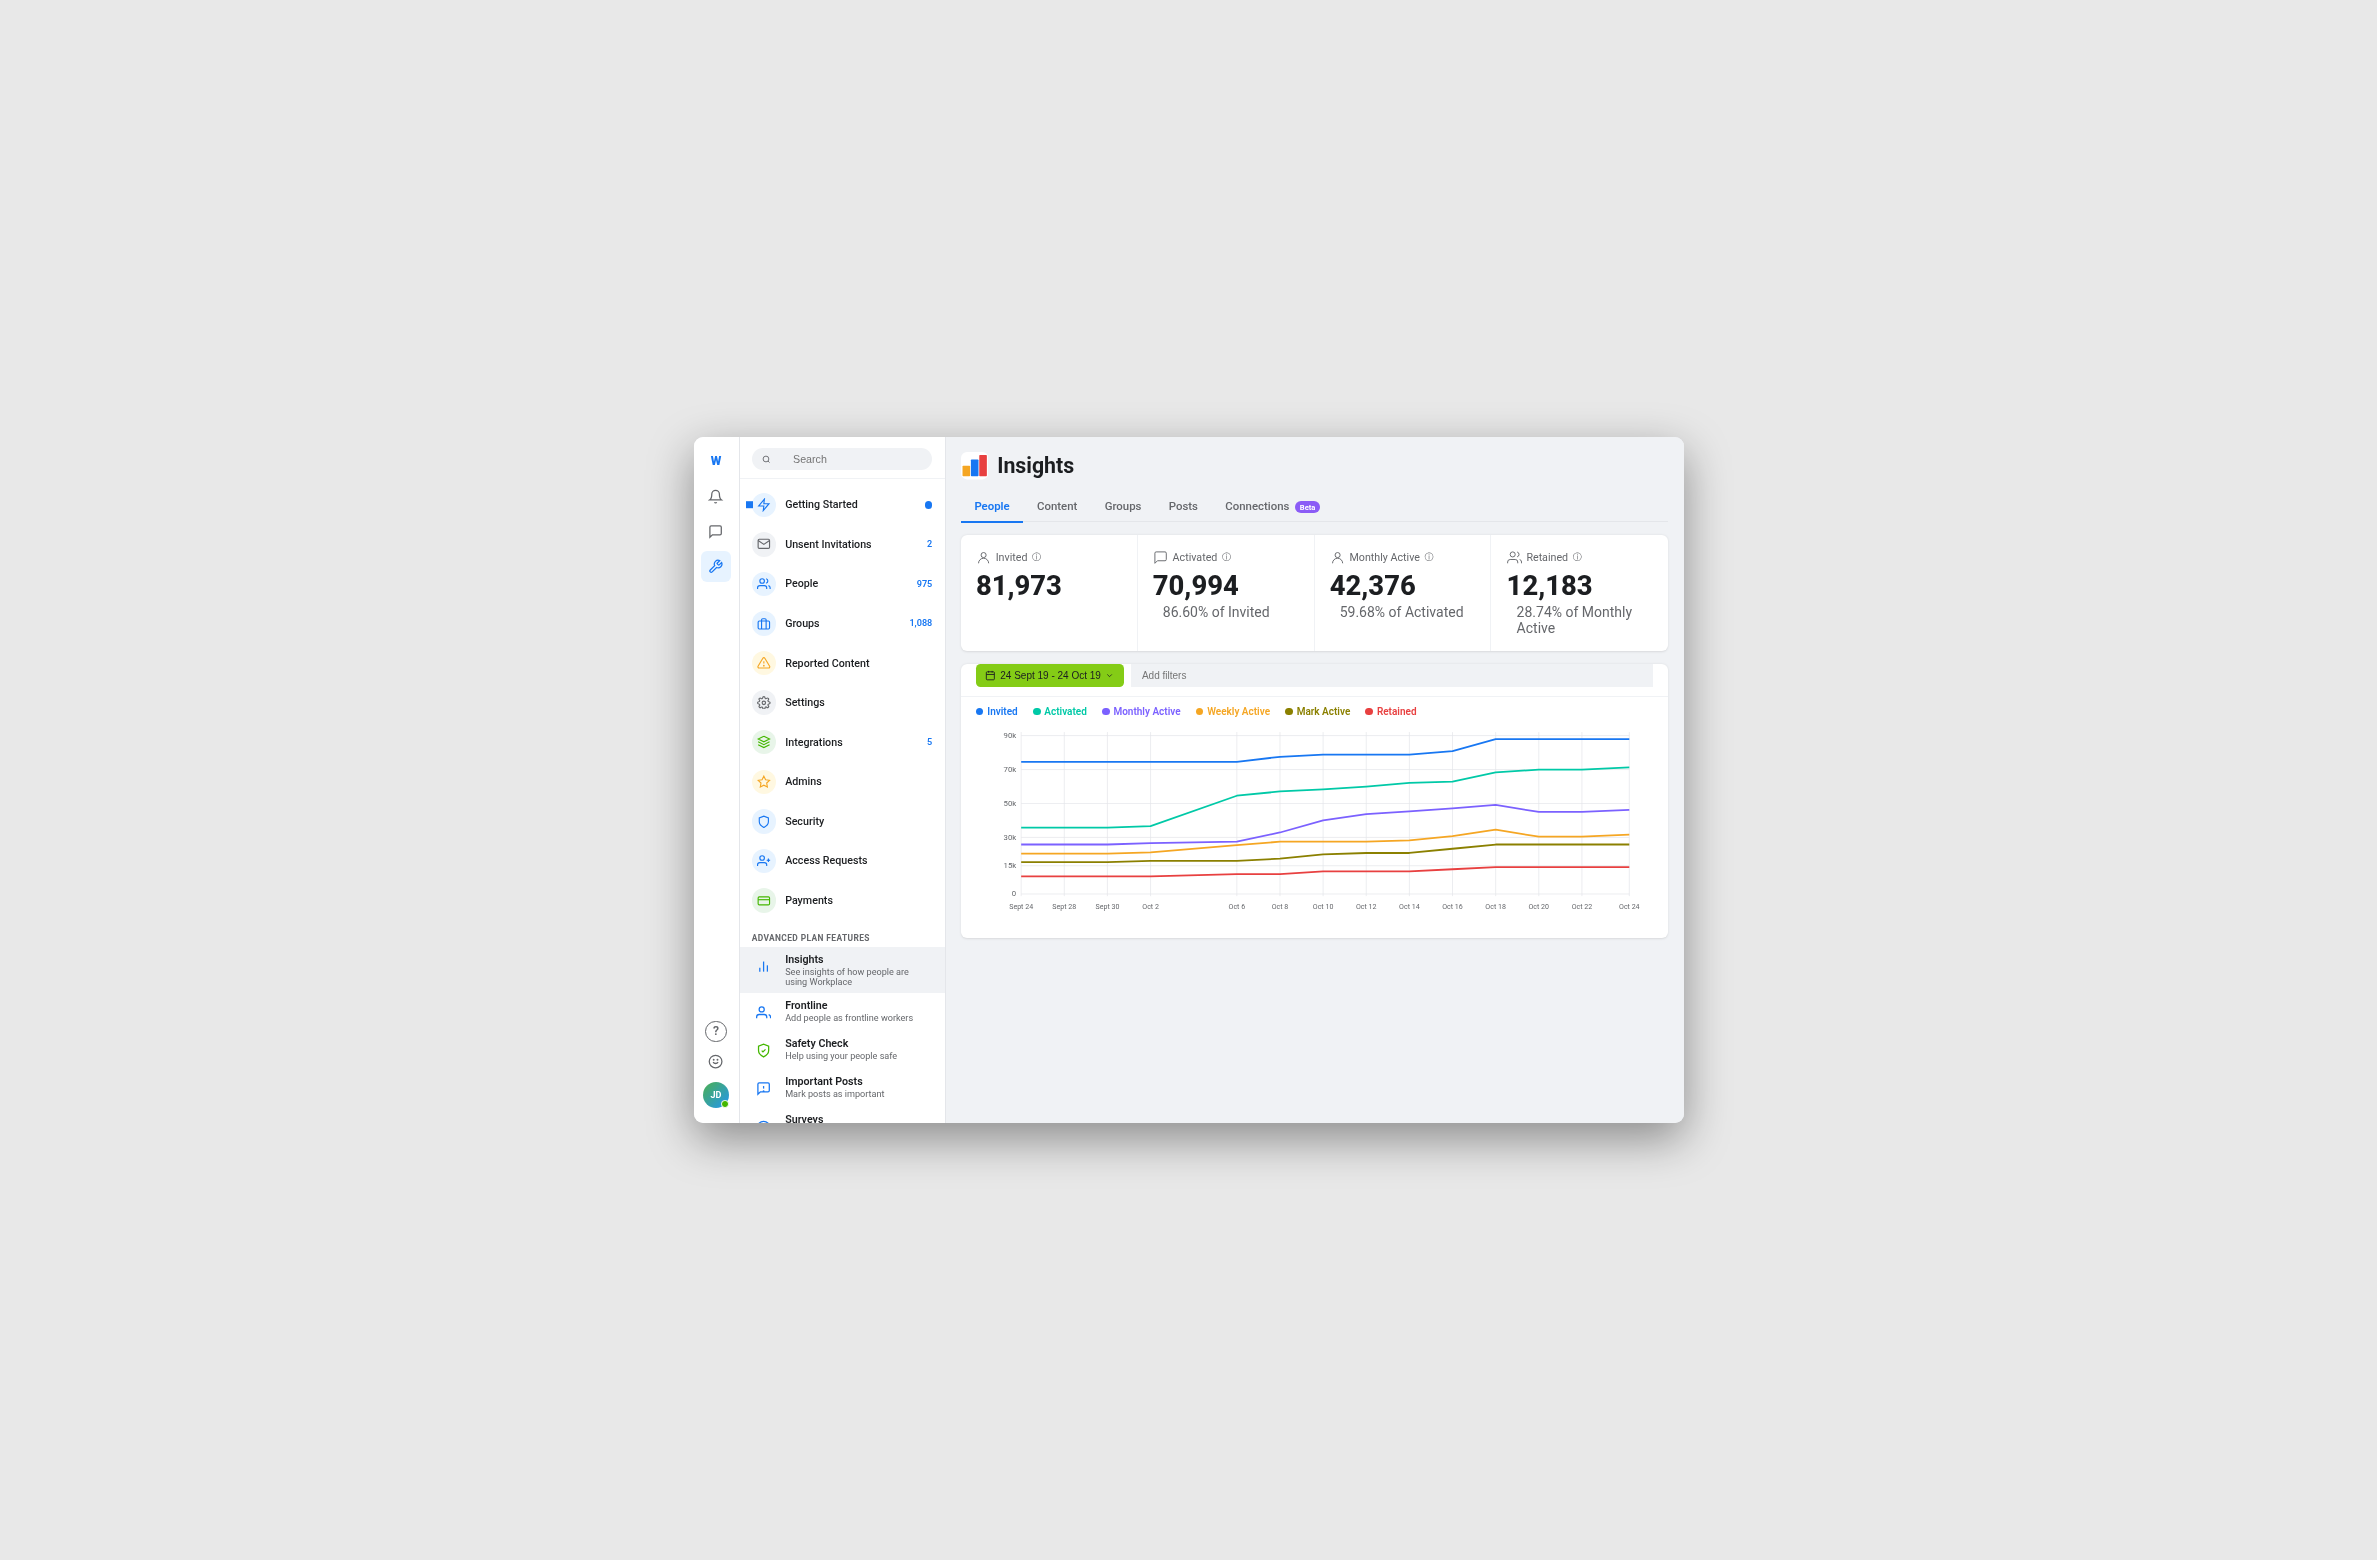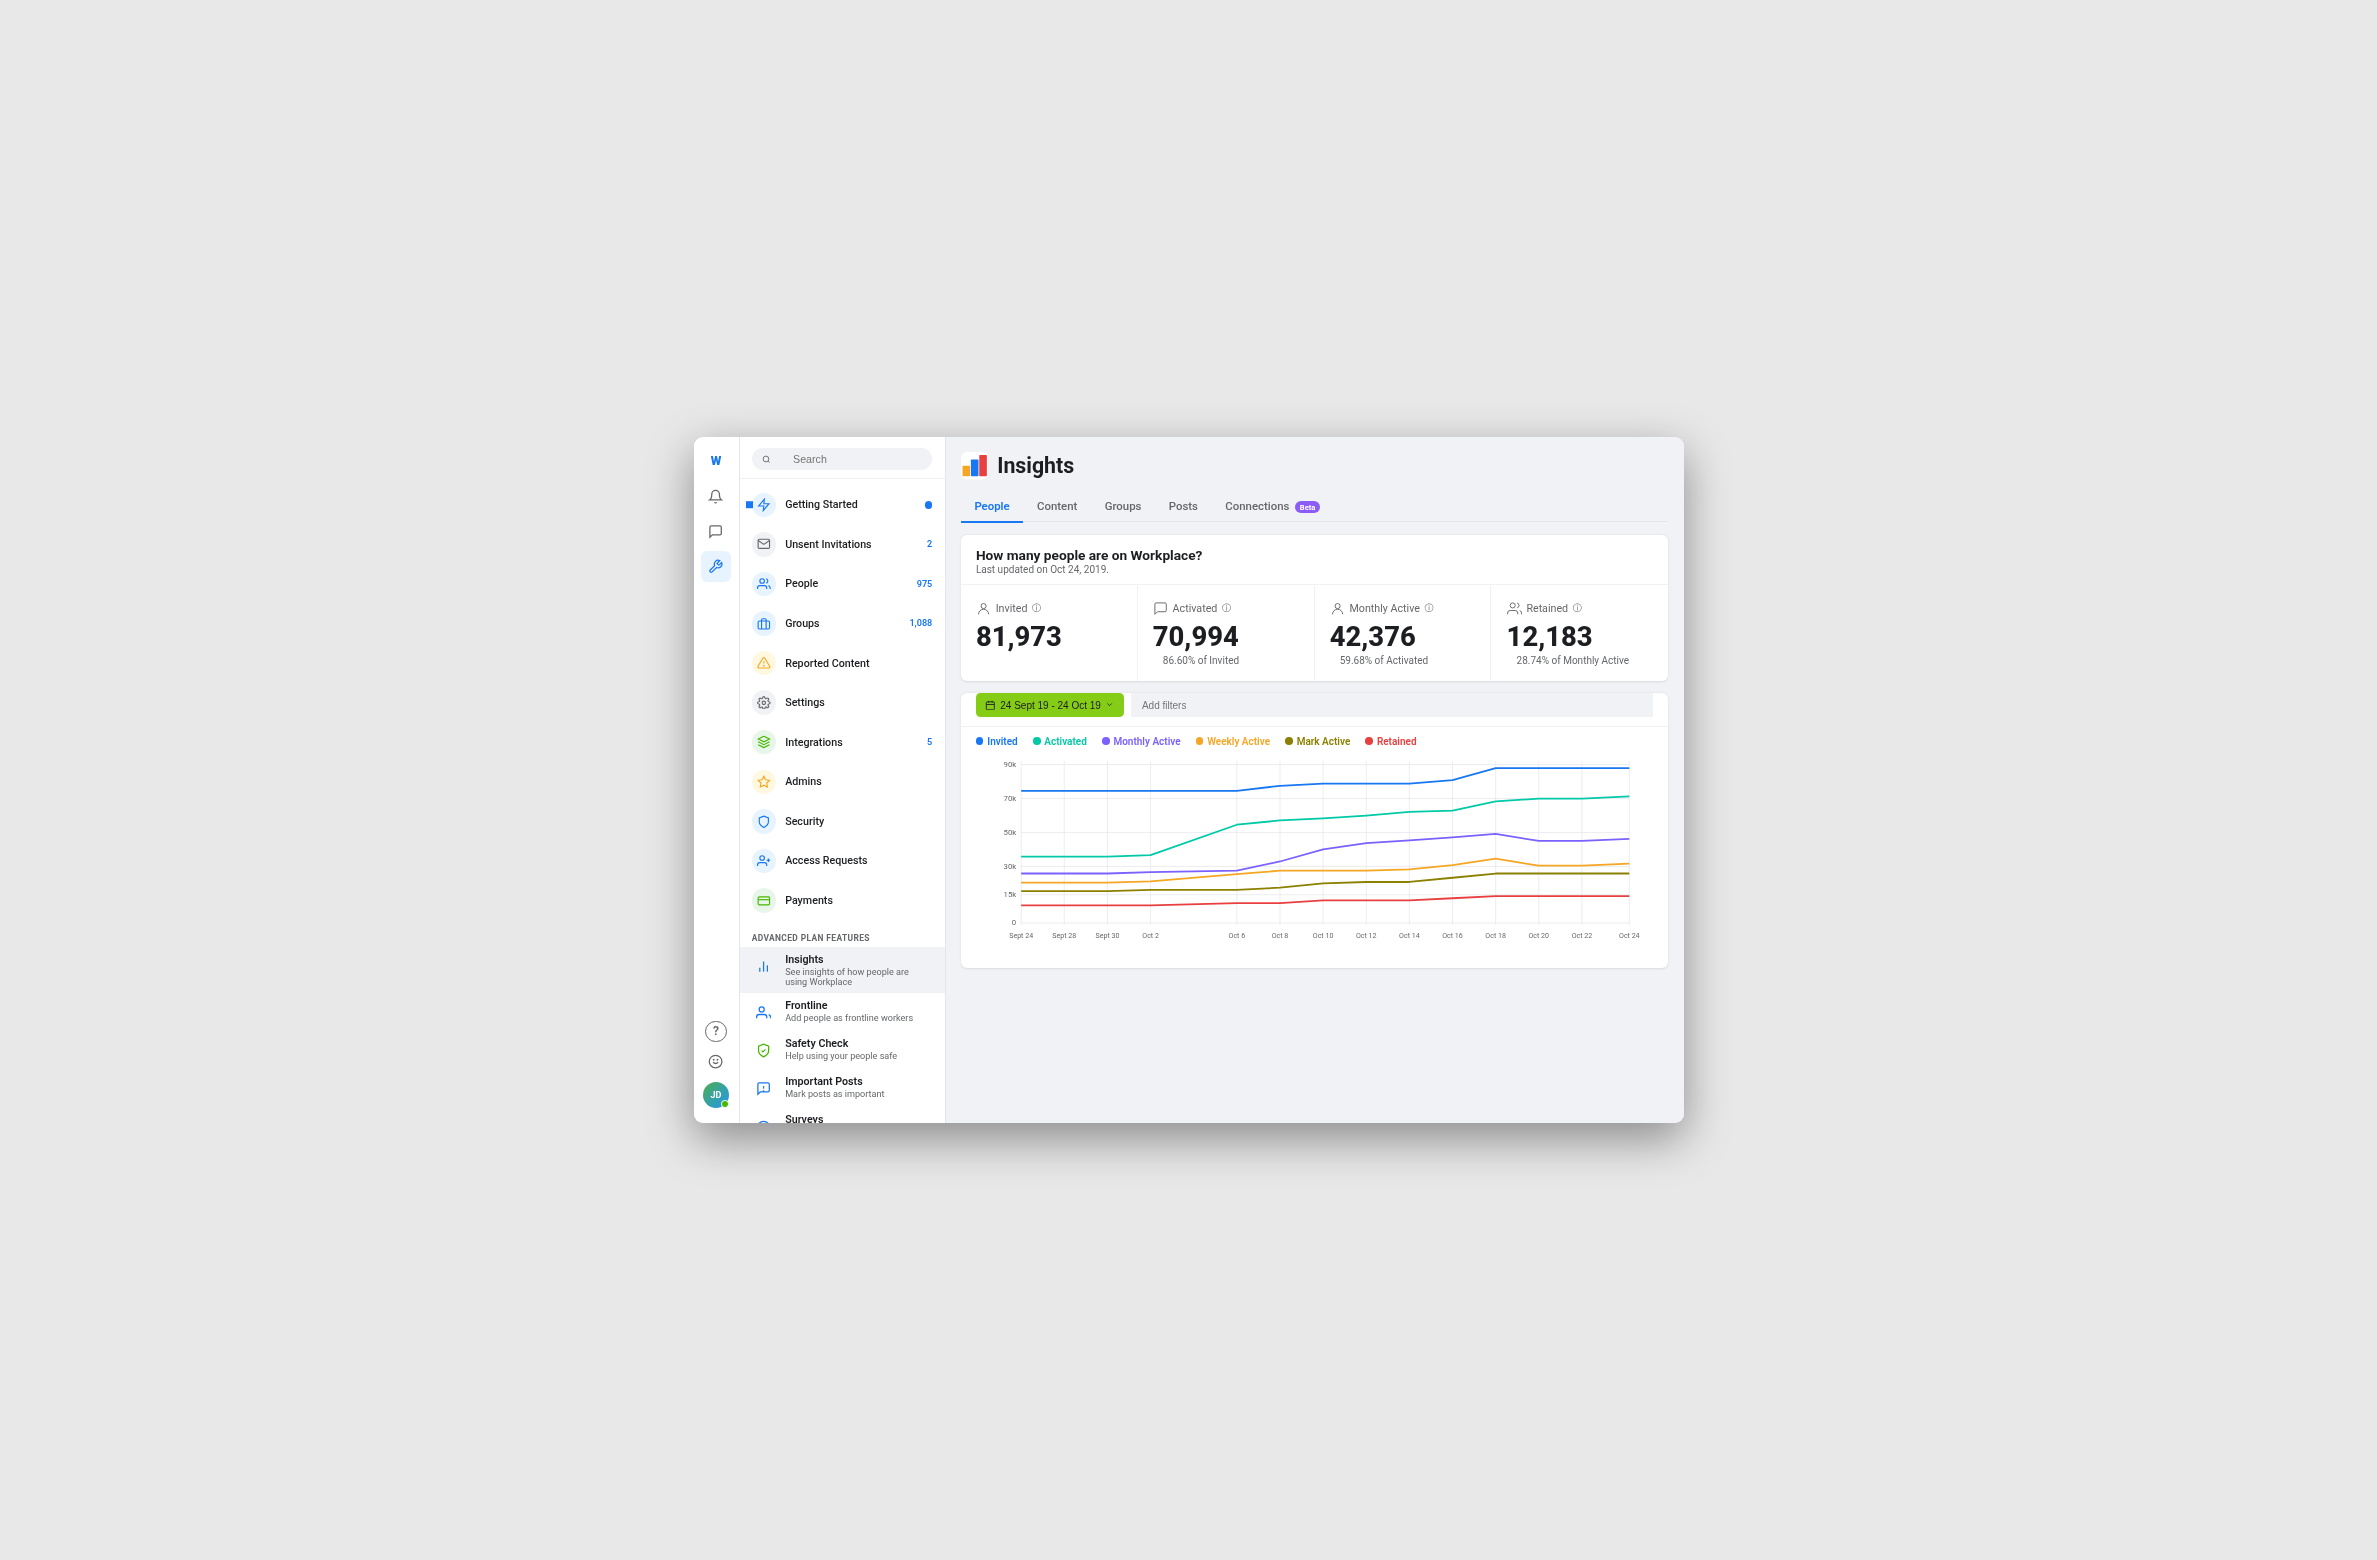--- a/index.html
+++ b/index.html
@@ -285,21 +285,21 @@
       cursor: pointer;
     }
     .stat-value {
       font-size: 27.4px;
       font-weight: 800;
       color: #1c1e21;
       margin-bottom: 3px;
       line-height: 1.1;
     }
     .stat-subtext {
-      font-size: 10px;
+      font-size: 14px;
       color: #65676b;
       padding-left: 10px;
     }
     
     .chart-card-header {
       display: flex;
       justify-content: space-between;
       align-items: flex-start;
       padding: 12.2px 15.2px 9.1px;
     }
@@ -645,24 +645,20 @@
       <div class="tab-item">Content</div>
       <div class="tab-item">Groups</div>
       <div class="tab-item">Posts</div>
       <div class="tab-item">
         <span>Connections</span>
         <span class="beta-badge">Beta</span>
       </div>
     </div>
 
     <div class="card">
-      <div class="card-header">
-        <div class="card-title">How many people are on Workplace?</div>
-        <div class="card-subtitle">Last updated on Oct 24, 2019.</div>
-      </div>
       <div class="stats-row">
 
         <div class="stat-item">
           <div class="stat-label-row">
             <svg width="15.2" height="15.2" viewBox="0 0 24 24" fill="none" stroke="#65676b" stroke-width="1.5">
                 <circle cx="12" cy="8" r="4"></circle>
                 <path d="M20 21a8 8 0 1 0-16 0"></path>
               </svg>
             <span class="stat-label">Invited</span>
             <span class="stat-info">ⓘ</span>

